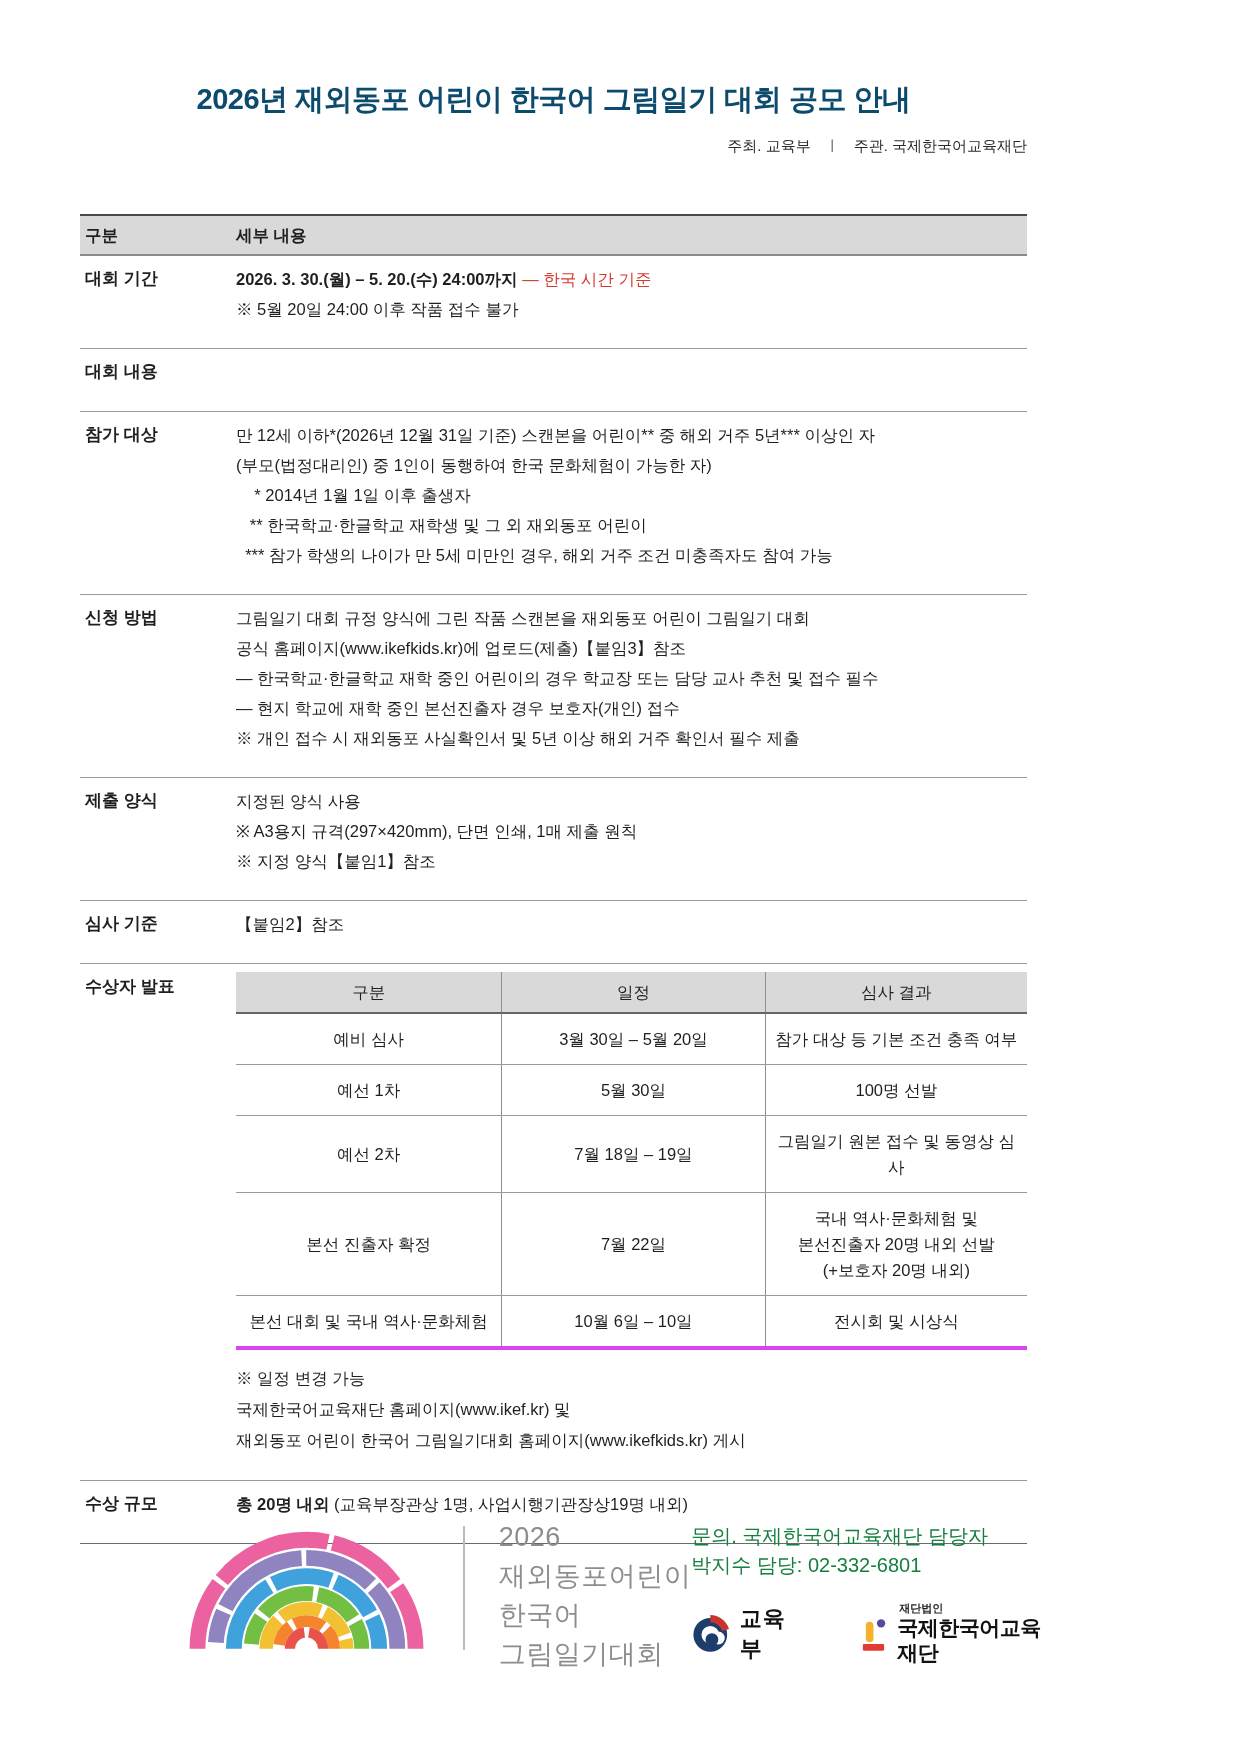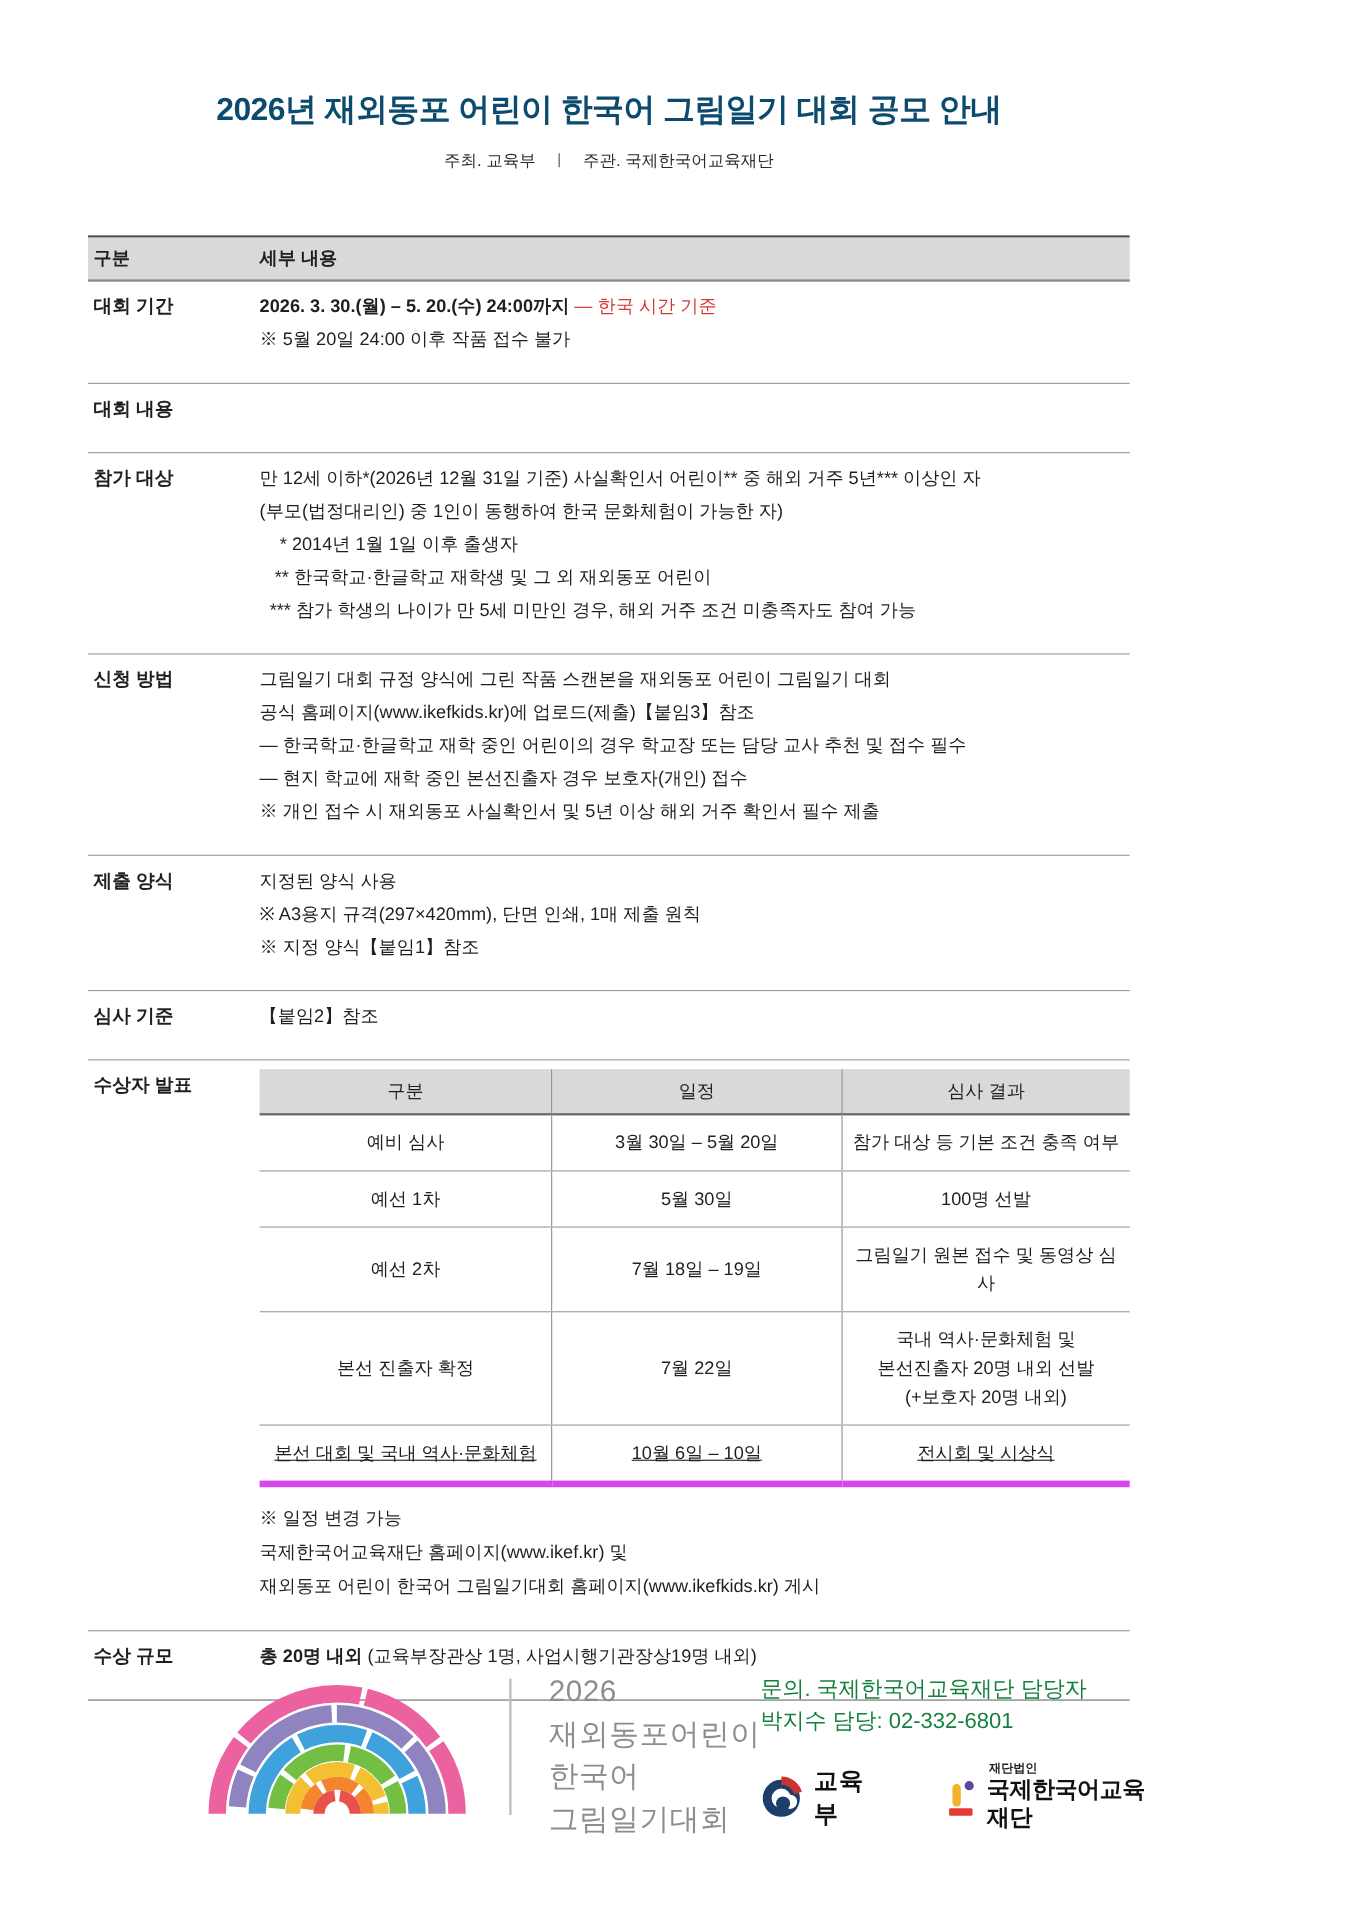--- a/index.html
+++ b/index.html
@@ -11,21 +11,21 @@
     color:#1f1f1f;
     overflow:hidden;
   }
   .content{position:absolute;left:80px;top:0;width:947px;}
   .doc-title{
     margin:0;padding-top:80px;
     text-align:center;
     font-size:29px;font-weight:bold;letter-spacing:-0.5px;color:#0c4a6e;
   }
   .doc-subtitle{
-    margin-top:17px;text-align:center;
+    margin-top:17px;text-align:right;
     font-size:15px;color:#2a2a2a;
   }
   .doc-subtitle .div-bar{margin:0 14px;color:#555;}
 
   
   .main-table{margin-top:58px;border-top:2px solid #4a4a4a;font-size:16.5px;}
   .thead{
     display:flex;background:#d9d9d9;border-bottom:2px solid #8a8a8a;
     font-weight:bold;padding:8px 0;line-height:22px;
   }
@@ -47,21 +47,21 @@
     border-bottom:2px solid #666;
     padding:9px 6px;line-height:22px;
   }
   .sched td{
     border-bottom:1px solid #9a9a9a;
     padding:12px 8px;line-height:26px;
     white-space:pre-line;
   }
   .sched th + th, .sched td + td{border-left:1px solid #8f8f8f;}
   .sched th:first-child, .sched td:first-child{border-left:none;}
-  .sched tr:last-child td{border-bottom:6px solid #d946ef;text-decoration:underline;}
+  .sched tr:last-child td{border-bottom:4px solid #d946ef;}
   .sched .c1{width:33.6%;}
   .sched .c2{width:33.3%;}
   .sched .c3{width:33.1%;}
   .sched-notes{margin-top:13px;line-height:31px;}
 
   
   .footer{
     position:absolute;left:80px;top:1522px;width:1081px;
     display:flex;justify-content:center;align-items:flex-start;
   }
@@ -108,21 +108,21 @@
         </div>
       </div>
 
       <div class="trow">
         <div class="rlabel">대회 내용</div>
       </div>
 
       <div class="trow">
         <div class="rlabel">참가 대상</div>
         <div class="rbody">
-          <div class="line">만 12세 이하*(2026년 12월 31일 기준) 사실확인서 어린이** 중 해외 거주 5년*** 이상인 자</div>
+          <div class="line">만 12세 이하*(2026년 12월 31일 기준) 스캔본을 어린이** 중 해외 거주 5년*** 이상인 자</div>
           <div class="line">(부모(법정대리인) 중 1인이 동행하여 한국 문화체험이 가능한 자)</div>
           <div class="line">    * 2014년 1월 1일 이후 출생자</div>
           <div class="line">   ** 한국학교·한글학교 재학생 및 그 외 재외동포 어린이</div>
           <div class="line">  *** 참가 학생의 나이가 만 5세 미만인 경우, 해외 거주 조건 미충족자도 참여 가능</div>
         </div>
       </div>
 
       <div class="trow">
         <div class="rlabel">신청 방법</div>
         <div class="rbody">

